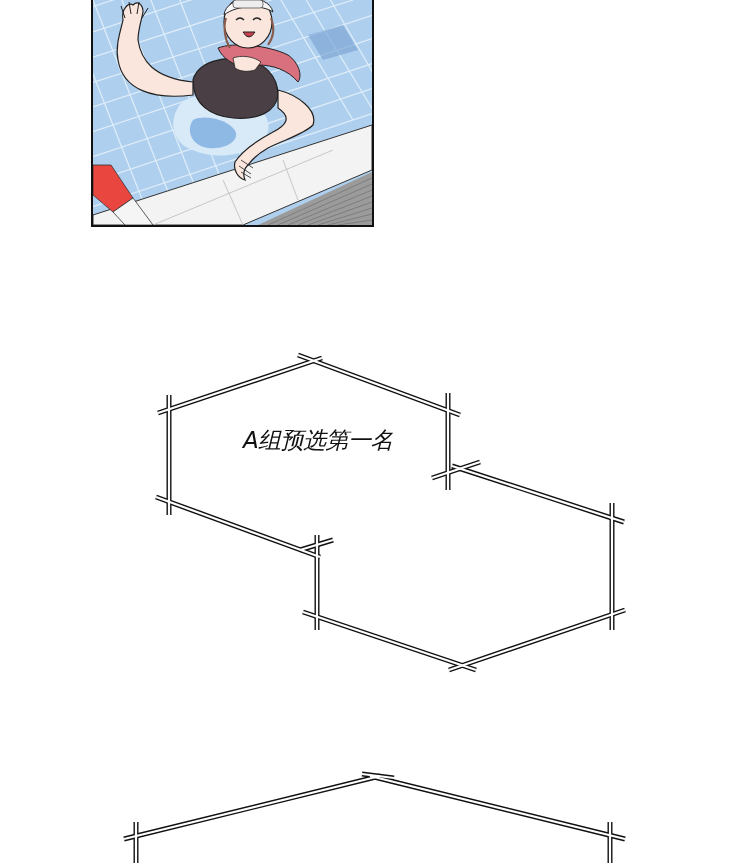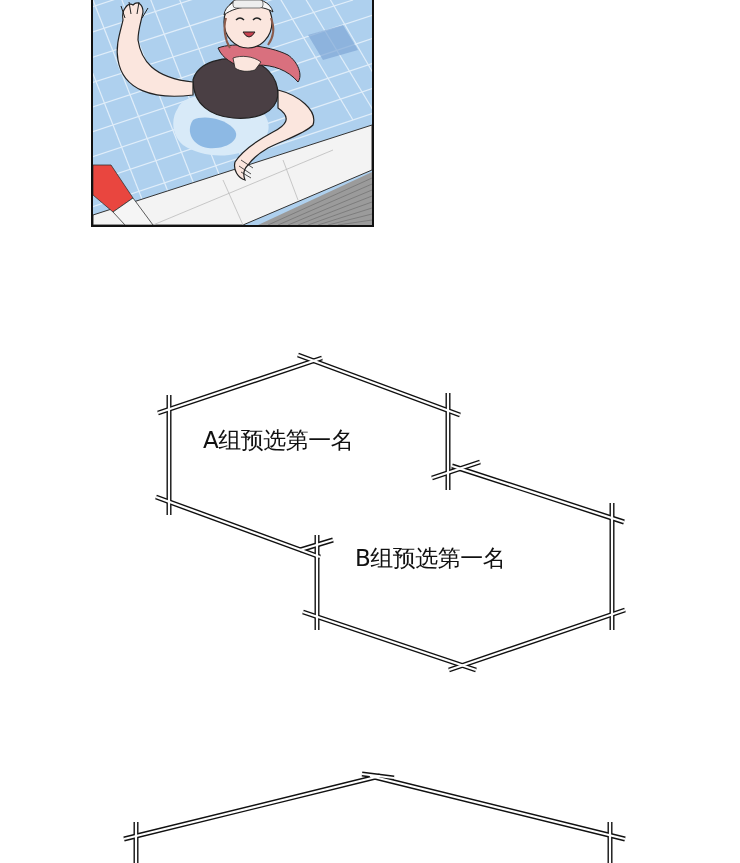--- a/index.html
+++ b/index.html
@@ -4,22 +4,22 @@
   <style>
     html, body { margin: 0; padding: 0; background: #ffffff; }
     body { width: 740px; height: 863px; position: relative; overflow: hidden; font-family: "DejaVu Sans", "Liberation Sans", sans-serif; }
     .panel {
       position: absolute; left: 91px; top: 0; width: 279px; height: 225px;
       border: 2px solid #111; border-top: none; overflow: hidden; background: #aed0ee;
     }
     .panel svg { position: absolute; left: 0; top: 0; }
     .bubble-svg { position: absolute; left: 0; top: 0; }
     .bubble-text {
-      position: absolute; color: #111; font-size: 23px; line-height: 30px; text-align: left;
-      white-space: nowrap; letter-spacing: -0.5px;
+      position: absolute; color: #111; font-size: 23px; line-height: 30px; text-align: center;
+      white-space: nowrap; letter-spacing: -0.5px; font-style: italic;
     }
     #bubble-a-text { left: 203px; top: 425px; width: 230px; }
     #bubble-b-text { left: 355px; top: 543px; width: 230px; }
   </style>
 </head>
 <body>
 
 <div class="panel">
   <svg width="279" height="225" viewBox="0 0 279 225">
 
@@ -167,14 +167,13 @@
       <line x1="362" y1="774" x2="394" y2="778"></line>
     </g>
   </g>
 </svg>
 
 <div id="bubble-a-text" class="bubble-text">
   <div>A组预选第一名</div>
 </div>
 
 <div id="bubble-b-text" class="bubble-text">
-  <div>B组预选第一名</div>
 </div>
 
 </body></html>

